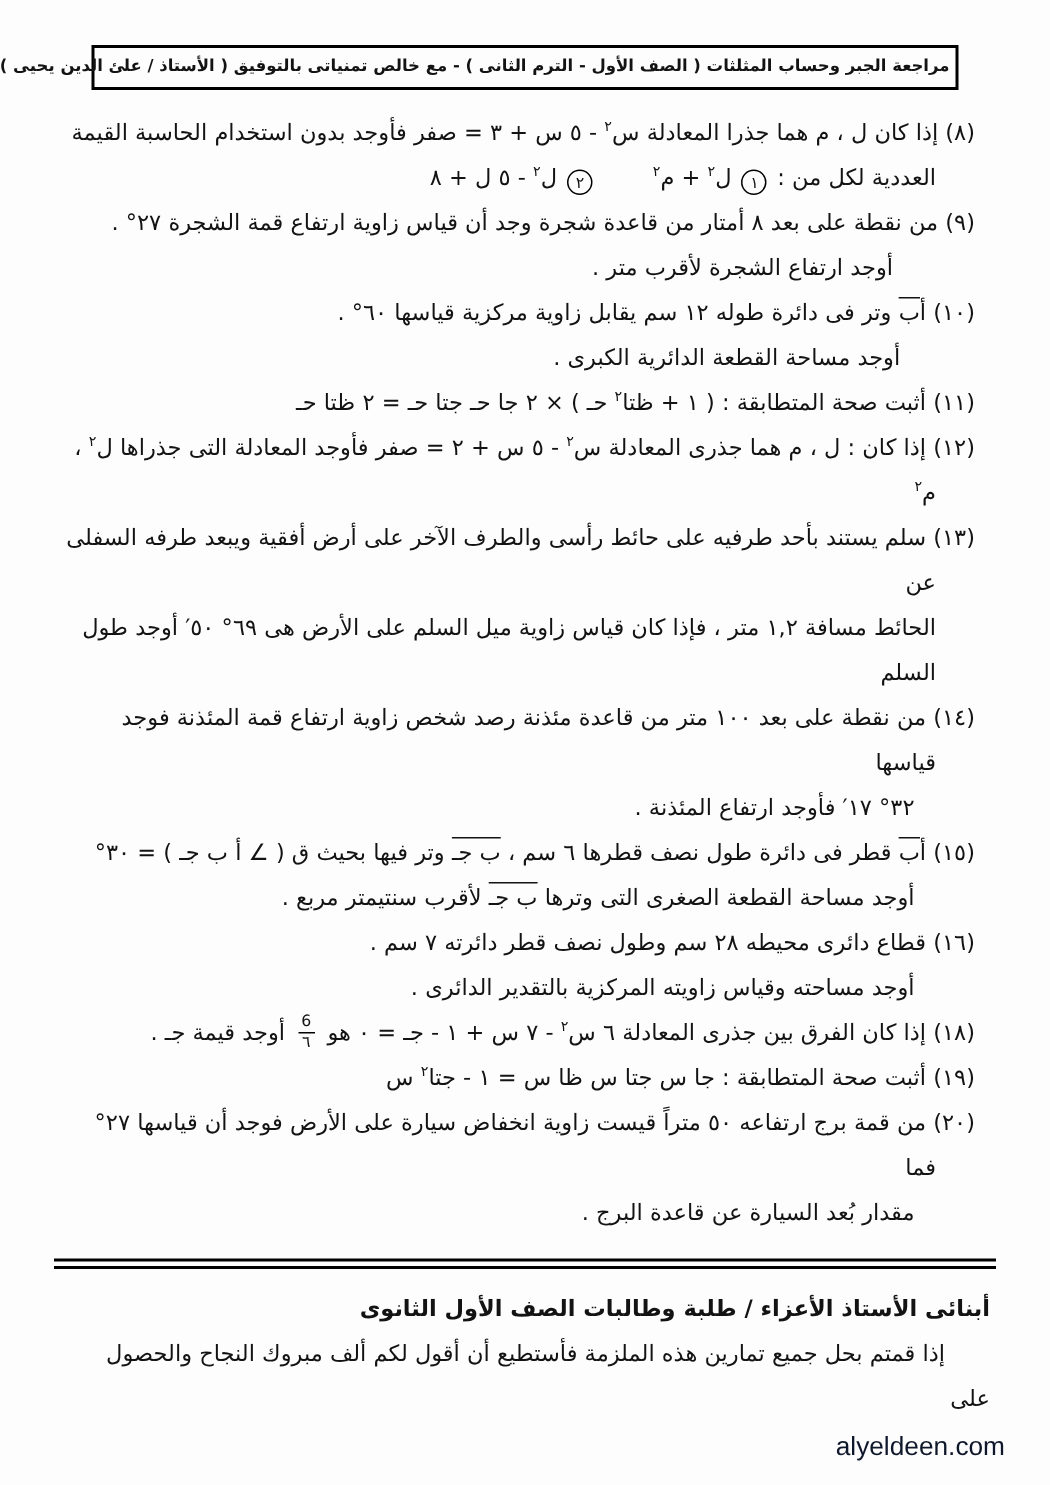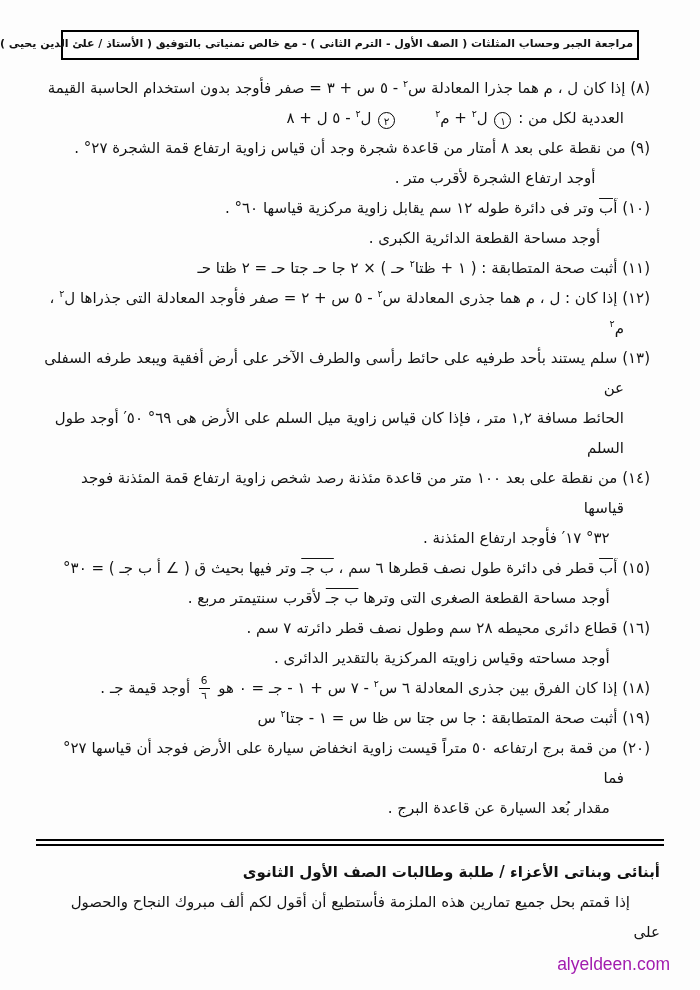--- a/index.html
+++ b/index.html
@@ -53,21 +53,21 @@
     border-bottom: 2px solid #000;
   }
   .closing { direction: rtl; margin: 11px 40px 0 40px; font-size: 15px; line-height: 30px; }
   .closing .l1 { font-weight: bold; text-align: right; }
   .closing .l2 { text-align: right; text-indent: 30px; }
   .watermark {
     position: absolute; top: 954px; right: 30px;
     direction: ltr;
     font-family: "Liberation Sans", sans-serif;
     font-size: 17.5px;
-    color: #a21caf;
+    color: #0f172a;
   }
 </style>
 </head>
 <body>
 
 <div class="header-box">
   <span>مراجعة الجبر وحساب المثلثات ( الصف الأول - الترم الثانى ) - مع خالص تمنياتى بالتوفيق ( الأستاذ / علئ الدين يحيى )</span>
 </div>
 
 <div class="questions">
@@ -84,17 +84,17 @@
         <span>6</span>
         <span>٦</span>
       </span> أوجد قيمة جـ .</div>
     <div class="q">(١٩) أثبت صحة المتطابقة : جا س جتا س ظا س = ١ - جتا<sup>٢</sup> س</div>
     <div class="q">(٢٠) من قمة برج ارتفاعه ٥٠ متراً قيست زاوية انخفاض سيارة على الأرض فوجد أن قياسها ٢٧° فما<br>&nbsp;&nbsp;&nbsp;مقدار بُعد السيارة عن قاعدة البرج .</div>
   </div>
 
 <div class="divider"></div>
 
 <div class="closing">
-  <div class="l1">أبنائى وبناتى الأعزاء / طلبة وطالبات الصف الأول الثانوى</div>
+  <div class="l1">أبنائى الأستاذ الأعزاء / طلبة وطالبات الصف الأول الثانوى</div>
   <div class="l2">إذا قمتم بحل جميع تمارين هذه الملزمة فأستطيع أن أقول لكم ألف مبروك النجاح والحصول على</div>
 </div>
 
 <div class="watermark">alyeldeen.com</div>
 
 </body></html>

